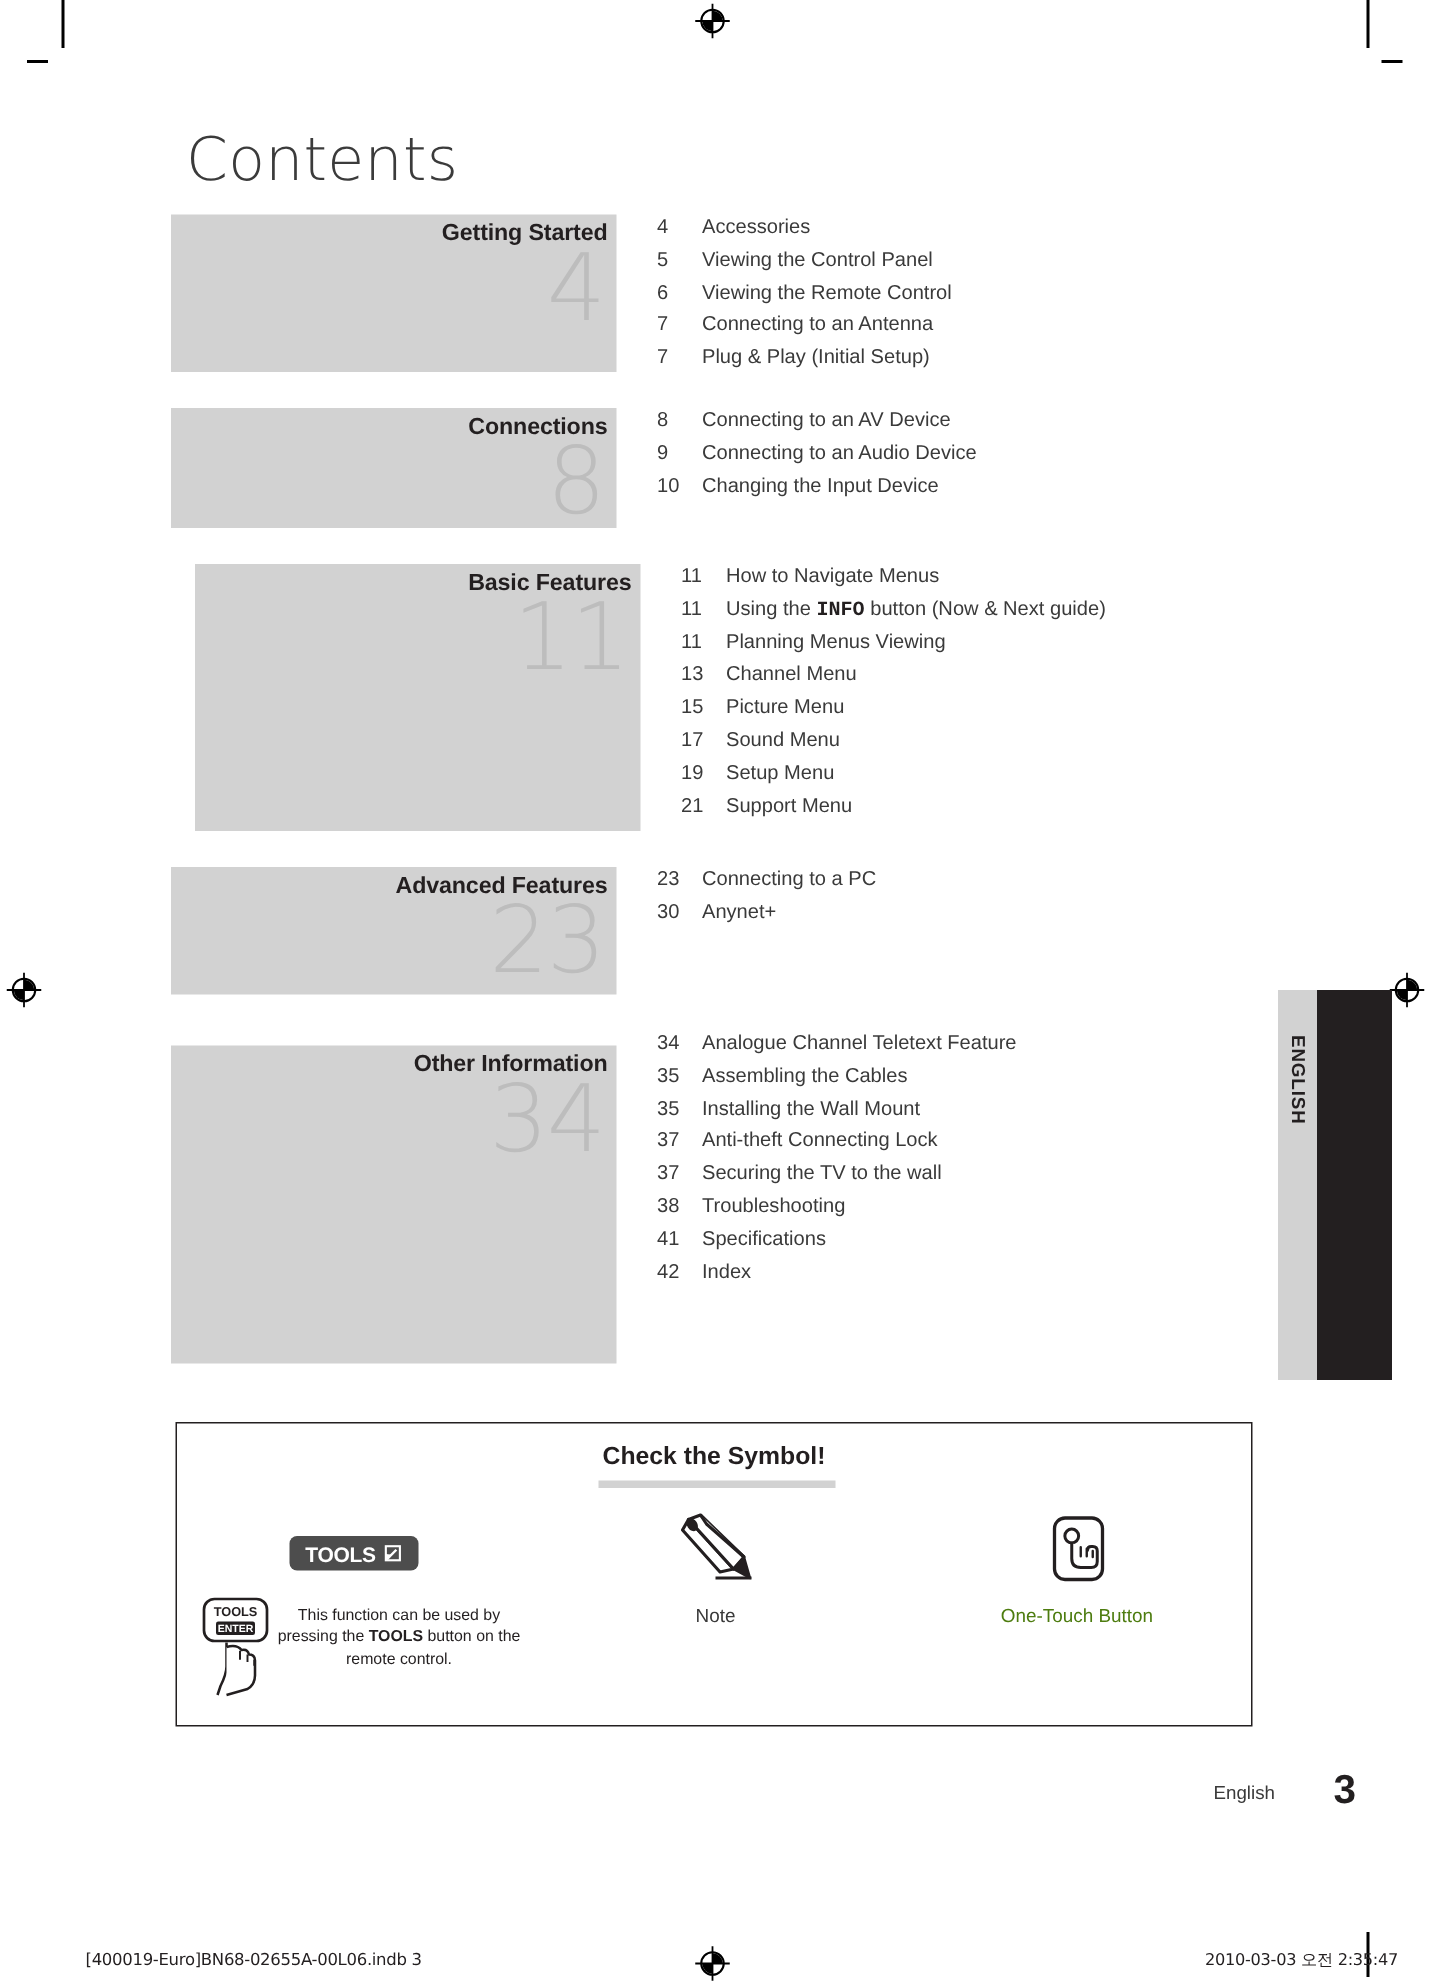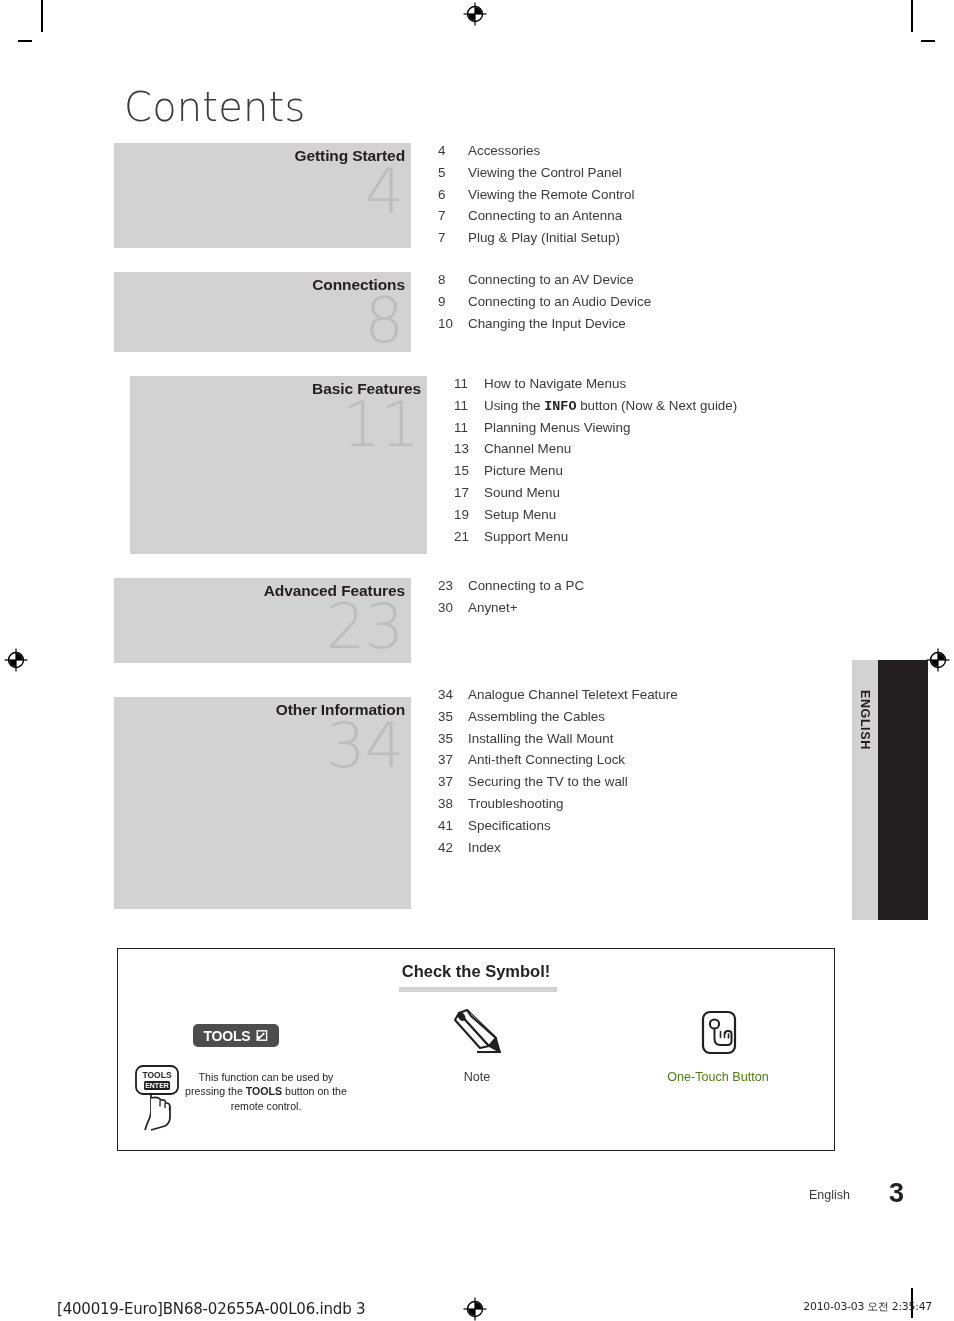--- a/index.html
+++ b/index.html
@@ -189,21 +189,21 @@
     right: 50px;
     top: 1178px;
     font-size: 27px;
     font-weight: bold;
     color: #231f20;
   }
   .print-footer-left {
     position: absolute;
     left: 57px;
     top: 1300px;
-    font-size: 15px;
+    font-size: 11px;
     color: #231f20;
     font-family: "DejaVu Sans", sans-serif;
     letter-spacing: -0.2px;
   }
   .print-footer-right {
     position: absolute;
     right: 22px;
     top: 1300px;
     font-size: 10.8px;
     color: #231f20;

